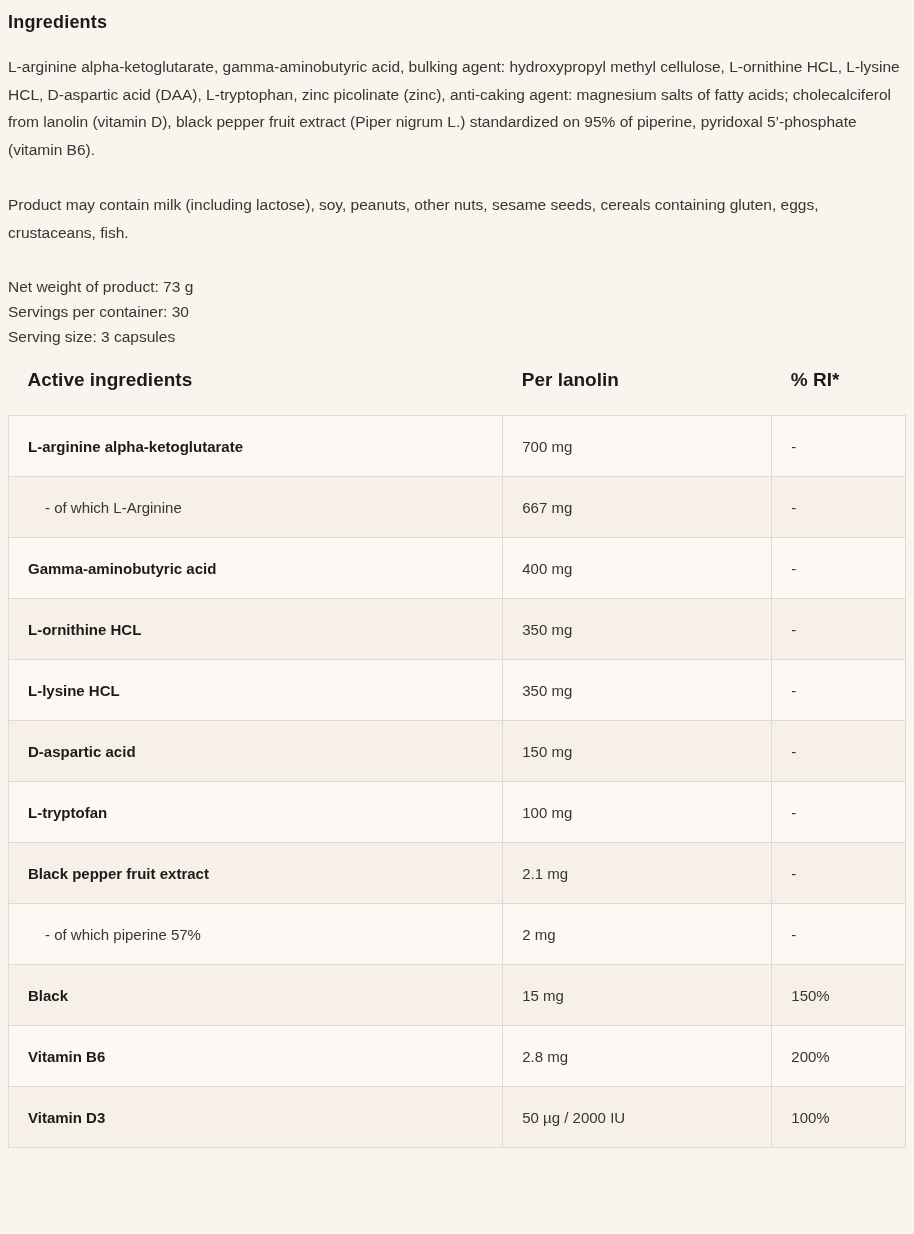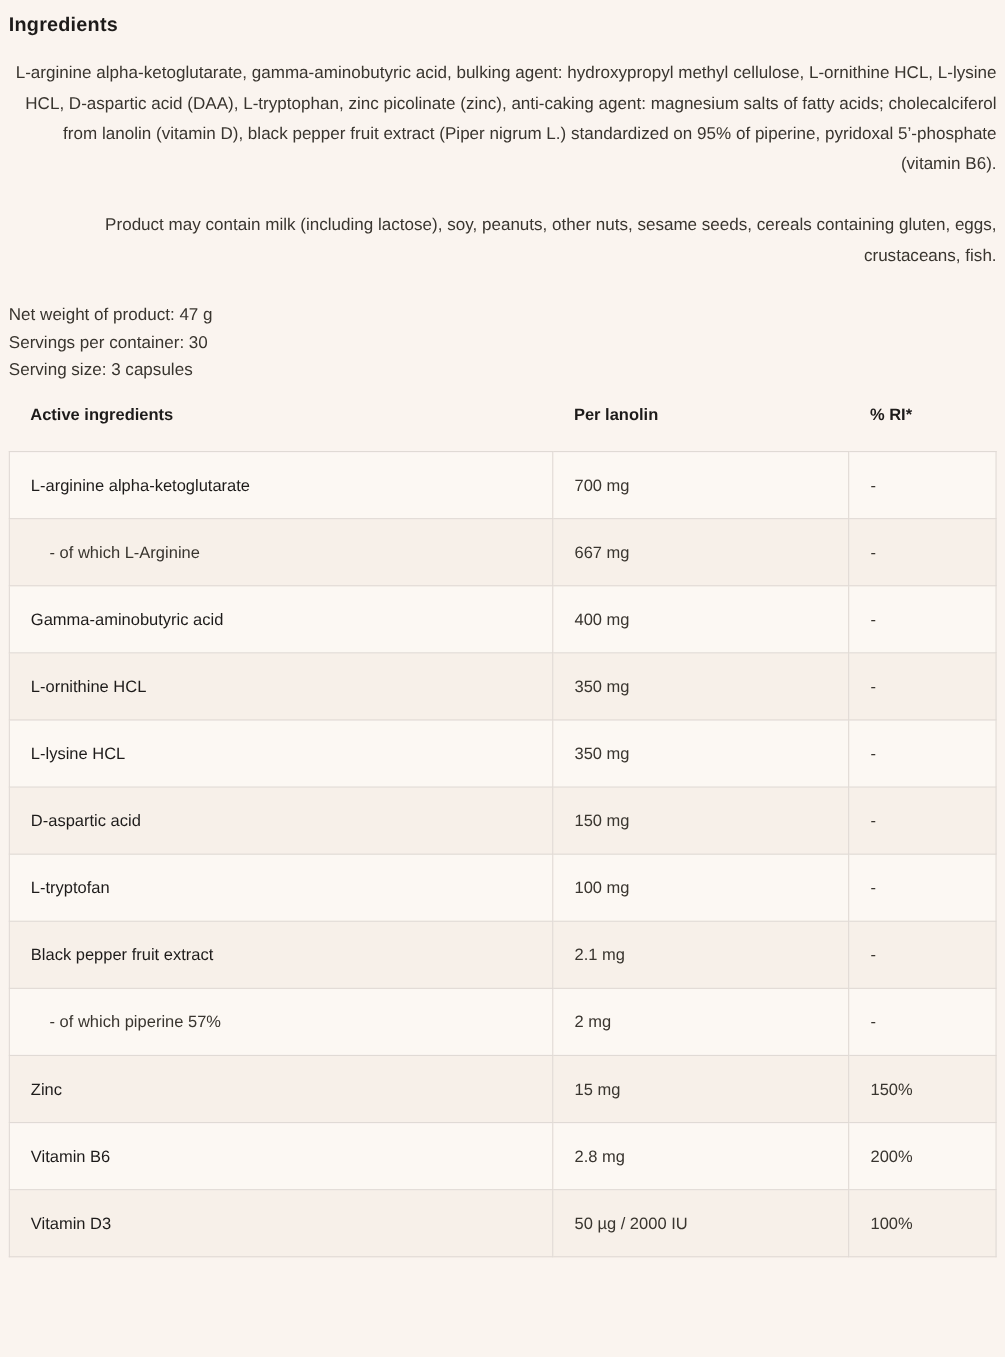--- a/index.html
+++ b/index.html
@@ -33,55 +33,54 @@
     margin:0 0 20px 0;
   }
   .nutrition h1.section-title{
     margin-top:28px;
     margin-bottom:22px;
   }
   p.body-text{
     margin:0 0 28px 0;
     line-height:27.5px;
     color:var(--text);
-    text-align:right;
   }
   .meta-line{
     margin:0;
     line-height:25px;
     color:var(--text);
   }
   table.nutrition-table{
     width:100%;
     border-collapse:collapse;
     margin-top:20px;
     table-layout:fixed;
   }
   table.nutrition-table col.c1{width:55.1%;}
   table.nutrition-table col.c2{width:30%;}
   table.nutrition-table col.c3{width:14.9%;}
   table.nutrition-table thead th{
     text-align:left;
-    font-size:15px;
+    font-size:19px;
     font-weight:700;
     color:var(--text-strong);
     padding:0 18px 24px 19px;
   }
   table.nutrition-table tbody td{
     border:1px solid var(--border);
     height:61px;
     padding:0 18px 0 19px;
     font-size:15px;
     vertical-align:middle;
     color:var(--text);
   }
   table.nutrition-table tbody tr:nth-child(odd) td{background:var(--row-odd);}
   table.nutrition-table tbody tr:nth-child(even) td{background:var(--row-even);}
   td.ingredient-name.bold{
-    font-weight:400;
+    font-weight:700;
     color:var(--text-strong);
     margin-left:20px;
   }
   td.ingredient-name.indent{
     padding-left:36px;
   }
 </style>
 </head>
 <body>
 
@@ -89,21 +88,21 @@
 
   <section class="ingredients">
     <h1 class="section-title">Ingredients</h1>
     <p class="body-text">L-arginine alpha-ketoglutarate, gamma-aminobutyric acid, bulking agent: hydroxypropyl methyl cellulose, L-ornithine HCL, L-lysine HCL, D-aspartic acid (DAA), L-tryptophan, zinc picolinate (zinc), anti-caking agent: magnesium salts of fatty acids; cholecalciferol from lanolin (vitamin D), black pepper fruit extract (Piper nigrum L.) standardized on 95% of piperine, pyridoxal 5’-phosphate (vitamin B6).</p>
     <p class="body-text">Product may contain milk (including lactose), soy, peanuts, other nuts, sesame seeds, cereals containing gluten, eggs, crustaceans, fish.</p>
   </section>
 
   <section class="nutrition">
 
     <div>
-      <p class="meta-line">Net weight of product: 47 g</p>
+      <p class="meta-line">Net weight of product: 73 g</p>
       <p class="meta-line">Servings per container: 30</p>
       <p class="meta-line">Serving size: 3 capsules</p>
     </div>
 
     <table class="nutrition-table">
       <colgroup>
           <col class="c1">
           <col class="c2">
           <col class="c3">
         </colgroup>
@@ -163,21 +162,21 @@
     <td class="ri-value">-</td>
   </tr>
 
   <tr>
     <td class="ingredient-name indent">- of which piperine 57%</td>
     <td class="portion-value">2 mg</td>
     <td class="ri-value">-</td>
   </tr>
 
   <tr>
-    <td class="ingredient-name bold">Zinc</td>
+    <td class="ingredient-name bold">Black</td>
     <td class="portion-value">15 mg</td>
     <td class="ri-value">150%</td>
   </tr>
 
   <tr>
     <td class="ingredient-name bold">Vitamin B6</td>
     <td class="portion-value">2.8 mg</td>
     <td class="ri-value">200%</td>
   </tr>
 

